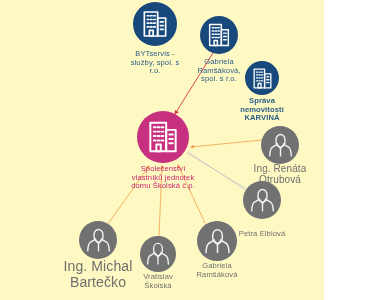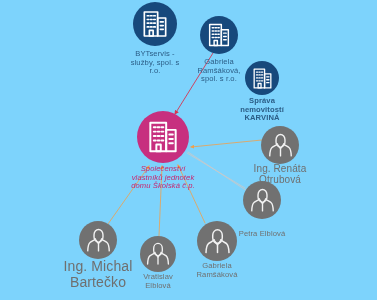--- a/index.html
+++ b/index.html
@@ -4,22 +4,22 @@
 <style>
   html,body{margin:0;padding:0;}
   body{
     width:377px;height:300px;
     background:#ffffff;
     font-family:"Liberation Sans","DejaVu Sans",sans-serif;
     overflow:hidden;
   }
   #graph{
     position:relative;
-    width:377px;height:300px;
-    background:#7dd3fc;
+    width:324px;height:300px;
+    background:#fef9c3;
   }
   #edges{
     position:absolute;left:0;top:0;
     width:377px;height:300px;
     pointer-events:none;
   }
   .node{
     position:absolute;
     transform:translate(-50%,-50%);
     width:0;height:0;
@@ -36,21 +36,21 @@
   .label{
     position:absolute;
     left:50%;
     transform:translateX(-50%);
     text-align:center;
     white-space:pre-line;
     line-height:1.12;
     letter-spacing:.1px;
   }
   .lbl-org{color:#2b5d86;}
-  .lbl-center{color:#c8246f;font-style:italic;}
+  .lbl-center{color:#c8246f;}
   .lbl-person{color:#6f6f6f;}
 </style>
 </head>
 <body>
 
 <div id="graph">
   <svg id="edges" viewBox="0 0 377 300">
       <defs>
         <marker id="arr0" markerWidth="5" markerHeight="5" refX="4" refY="2.5" orient="auto" markerUnits="strokeWidth">
           <path d="M0,0 L5,2.5 L0,5 z" fill="#d63450"></path>
@@ -249,16 +249,16 @@
             <svg width="28" height="28" viewBox="0 0 24 24" fill="none" stroke="#f2f2f2" stroke-width="1.15" stroke-linejoin="round" stroke-linecap="round">
               <path d="M8.3 7.2a3.7 4.3 0 0 1 7.4 0v1.9a3.7 4.3 0 0 1-7.4 0z"></path>
               <path d="M9.4 10.6 C8.6 12 6.2 12.6 5 13.6 C3.6 14.8 3.2 17.6 3.1 20.6"></path>
               <path d="M14.6 10.6 C15.4 12 17.8 12.6 19 13.6 C20.4 14.8 20.8 17.6 20.9 20.6"></path>
               <path d="M9.6 11.4 L12 14.6 L14.4 11.4"></path>
               <path d="M12 14.6 L12 20.6"></path>
             </svg>
           </span>
         </div>
         <div class="label lbl-person" style="top: 19px; width: 80px; font-size: 7.6px;">Vratislav
-Elblová</div>
+Školská</div>
       </div>
     </div>
 </div>
 
 </body></html>

